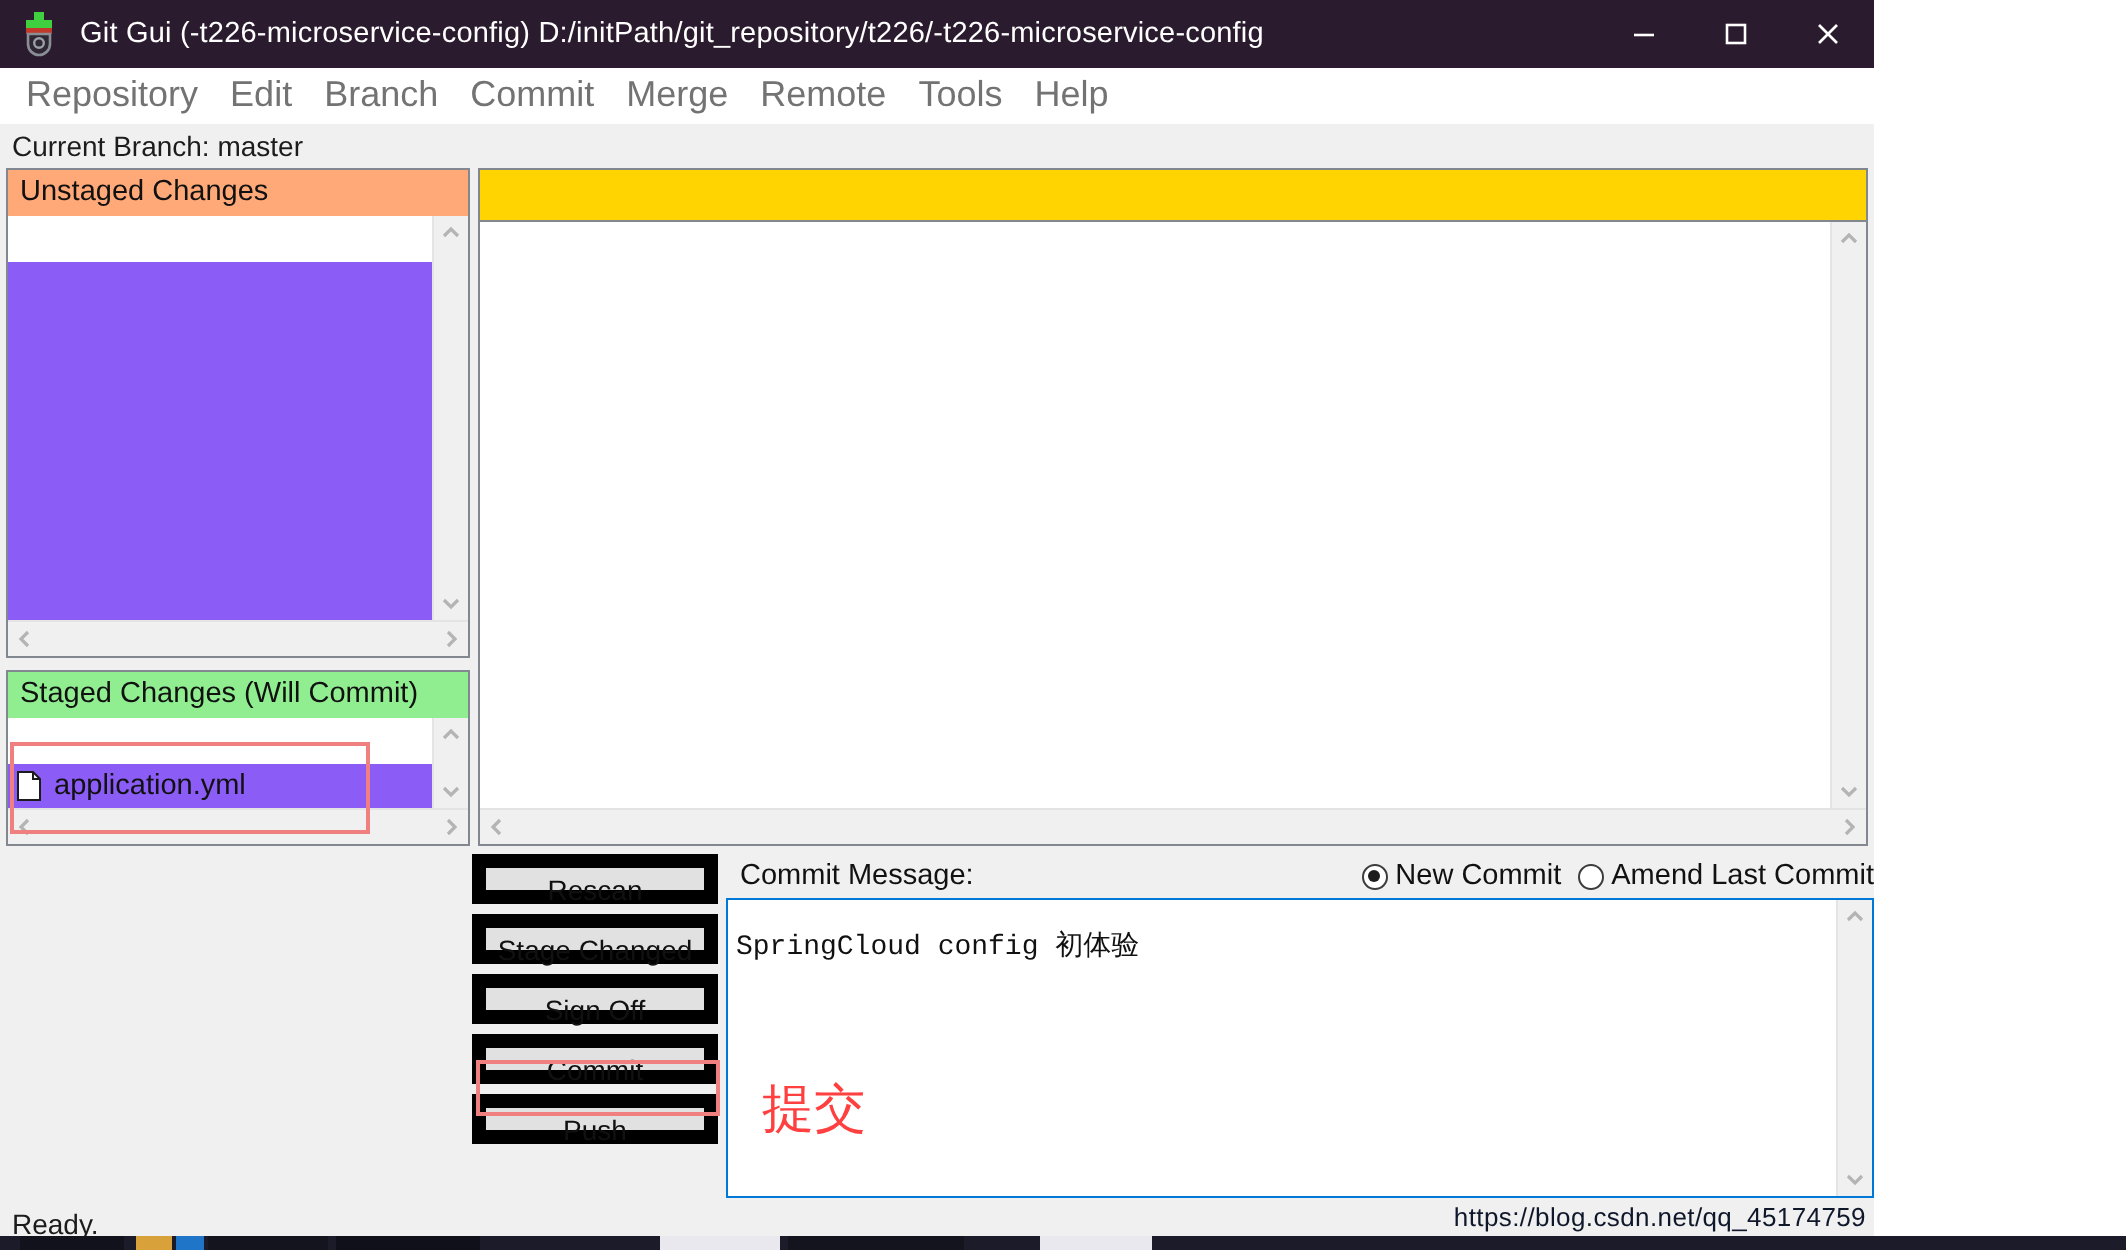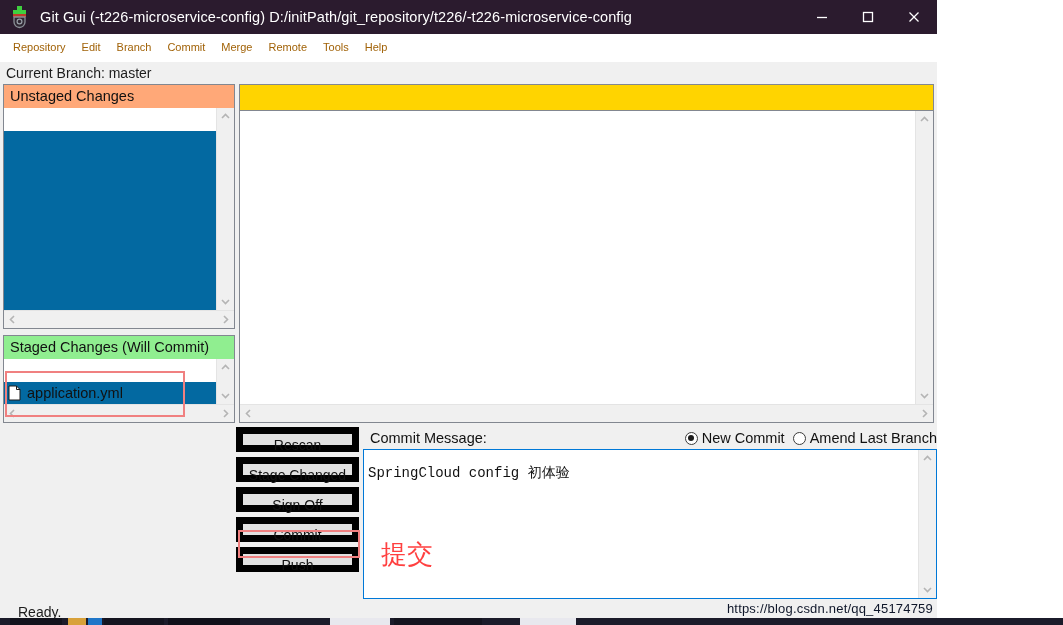--- a/index.html
+++ b/index.html
@@ -66,22 +66,22 @@
   .menubar {
     height: 27px;
     background: #ffffff;
     display: flex;
     align-items: center;
     padding-left: 5px;
     flex: 0 0 auto;
     border-bottom: 1px solid #ffffff;
   }
   .menu-item {
-    font-size: 11px;
-    color: #a16207;
+    font-size: 18px;
+    color: #737373;
     padding: 2px 8px 3px 8px;
     white-space: nowrap;
   }
 
   
   .branchbar {
     height: 22px;
     background: #f0f0f0;
     display: flex;
     align-items: center;
@@ -133,21 +133,21 @@
   .pane-header.unstaged { background: #ffa878; }
   .pane-header.staged   { background: #90ee90; }
 
   .pane-body {
     flex: 1 1 auto;
     display: flex;
     min-height: 0;
   }
   .list-area {
     flex: 1 1 auto;
-    background: #0369a1;
+    background: #8b5cf6;
     position: relative;
     min-width: 0;
     overflow: hidden;
     margin-top: 23px;
   }
   .list-row {
     display: flex;
     align-items: center;
     font-size: 14.5px;
     color: #111;
@@ -296,21 +296,21 @@
     min-width: 0;
     overflow: hidden;
   }
 
   
   .statusbar {
     height: 26px;
     background: #f0f0f0;
     display: flex;
     align-items: center;
-    padding-left: 18px;
+    padding-left: 6px;
     font-size: 14px;
     color: #1c1c1c;
     flex: 0 0 auto;
     position: relative;
   }
   .watermark {
     position: absolute;
     right: 4px;
     top: 2px;
     font-size: 13px;
@@ -518,21 +518,21 @@
     <div class="commit-col">
       <div class="commit-top">
         <div class="commit-label">Commit Message:</div>
         <div class="radios">
           <div class="radio-opt">
             <span class="radio-dot on"></span>
             <span>New Commit</span>
           </div>
           <div class="radio-opt">
             <span class="radio-dot"></span>
-            <span>Amend Last Branch</span>
+            <span>Amend Last Commit</span>
           </div>
         </div>
       </div>
       <div class="commit-box">
         <div class="commit-text">SpringCloud config 初体验</div>
         <div class="vscroll">
           <div class="sb-arrow">
             <svg width="11" height="11" viewBox="0 0 11 11">
                 <polyline points="2,7 5.5,3.5 9,7" fill="none" stroke="#b4b4b4" stroke-width="1.6"></polyline>
               </svg>

